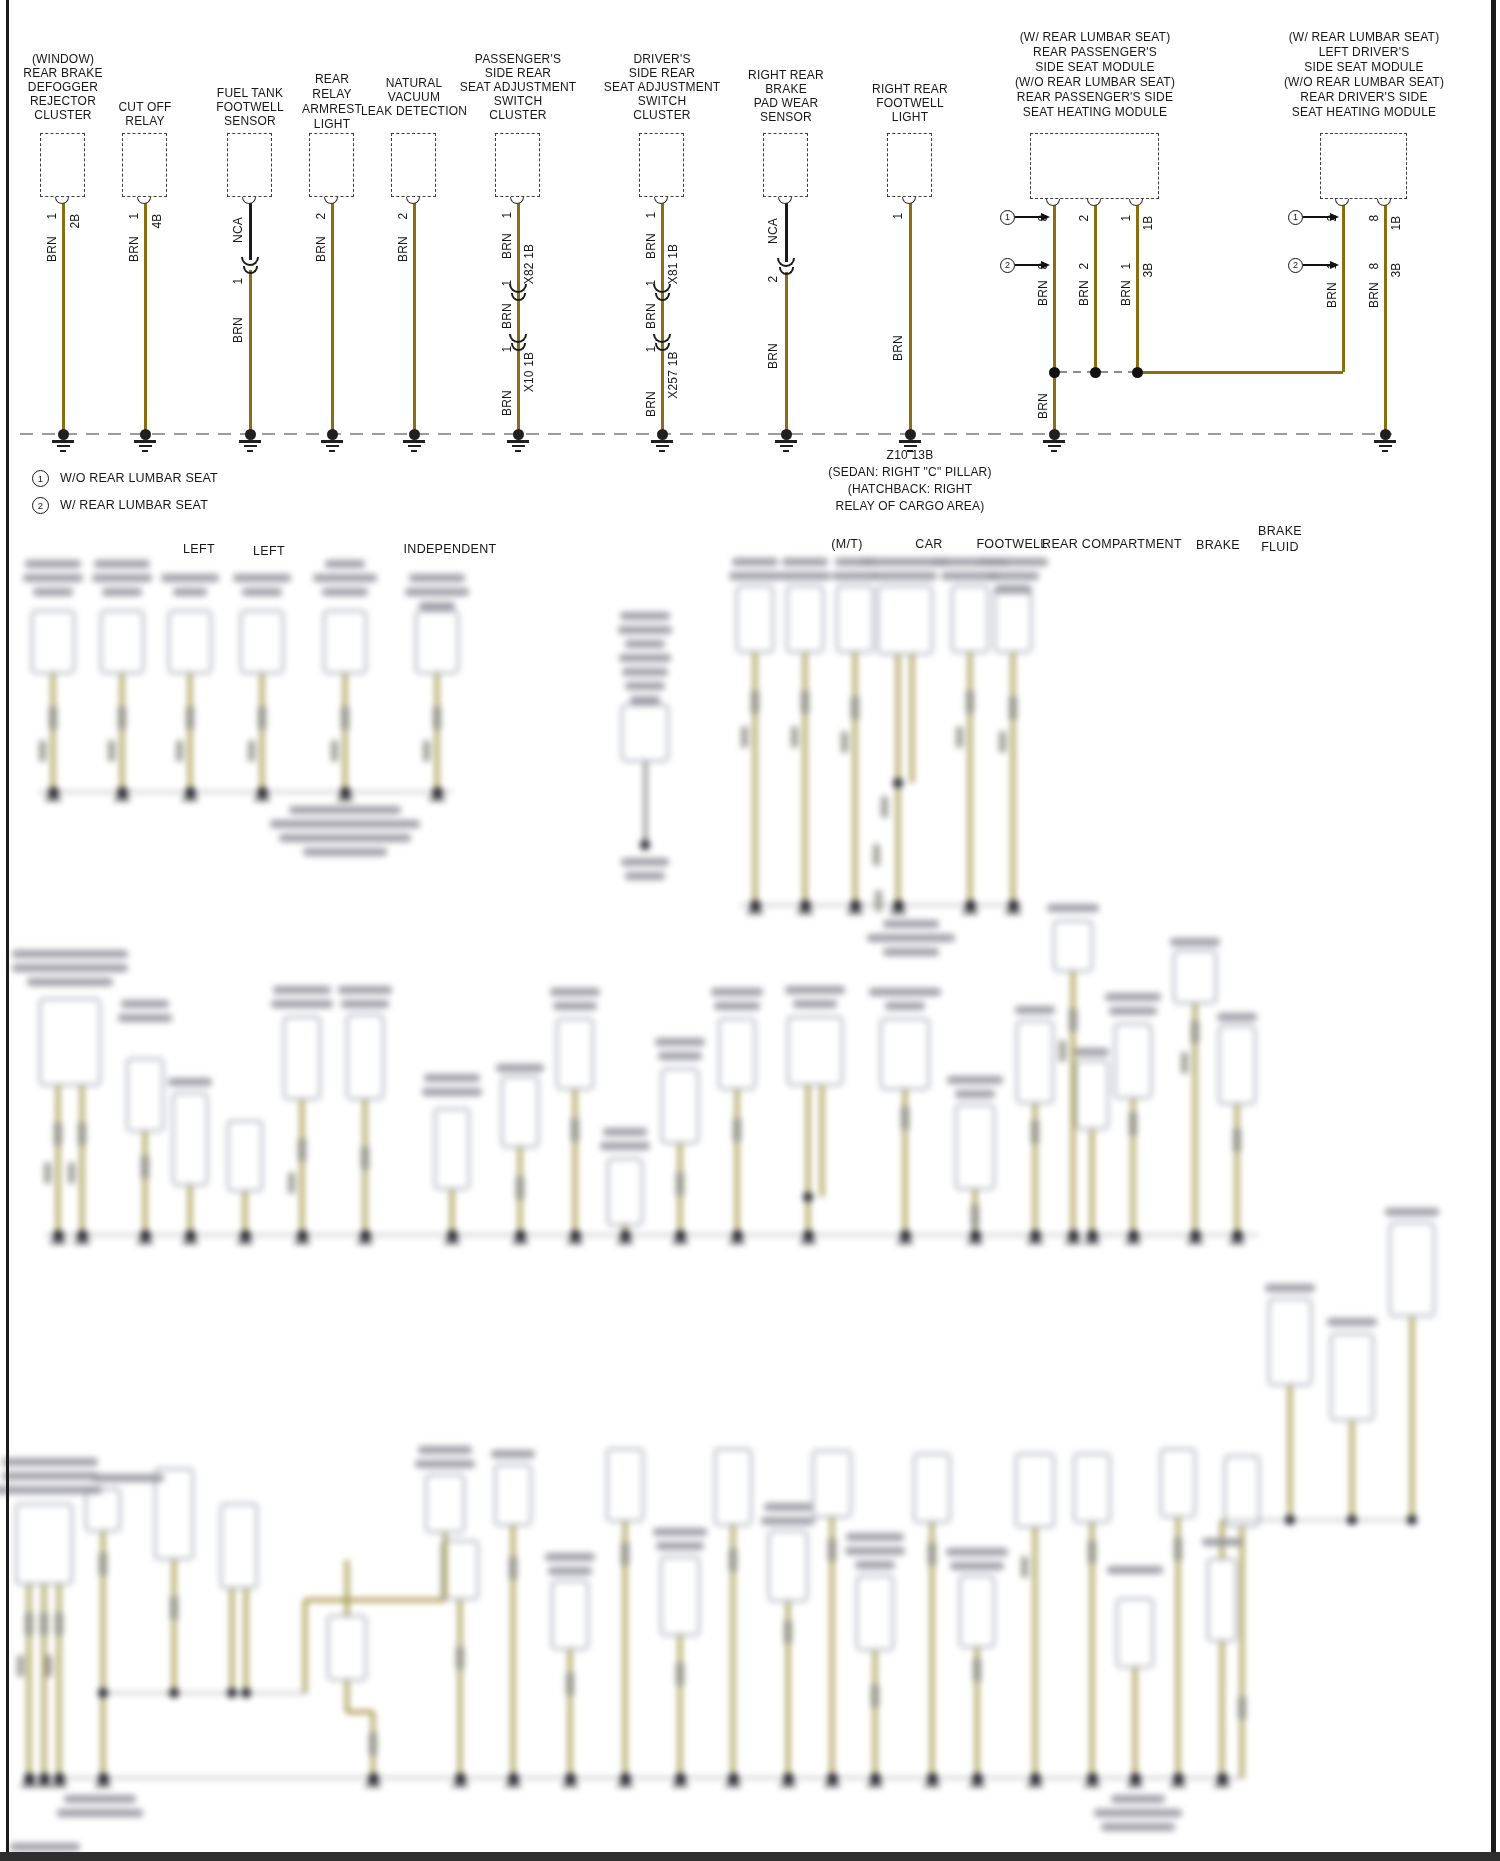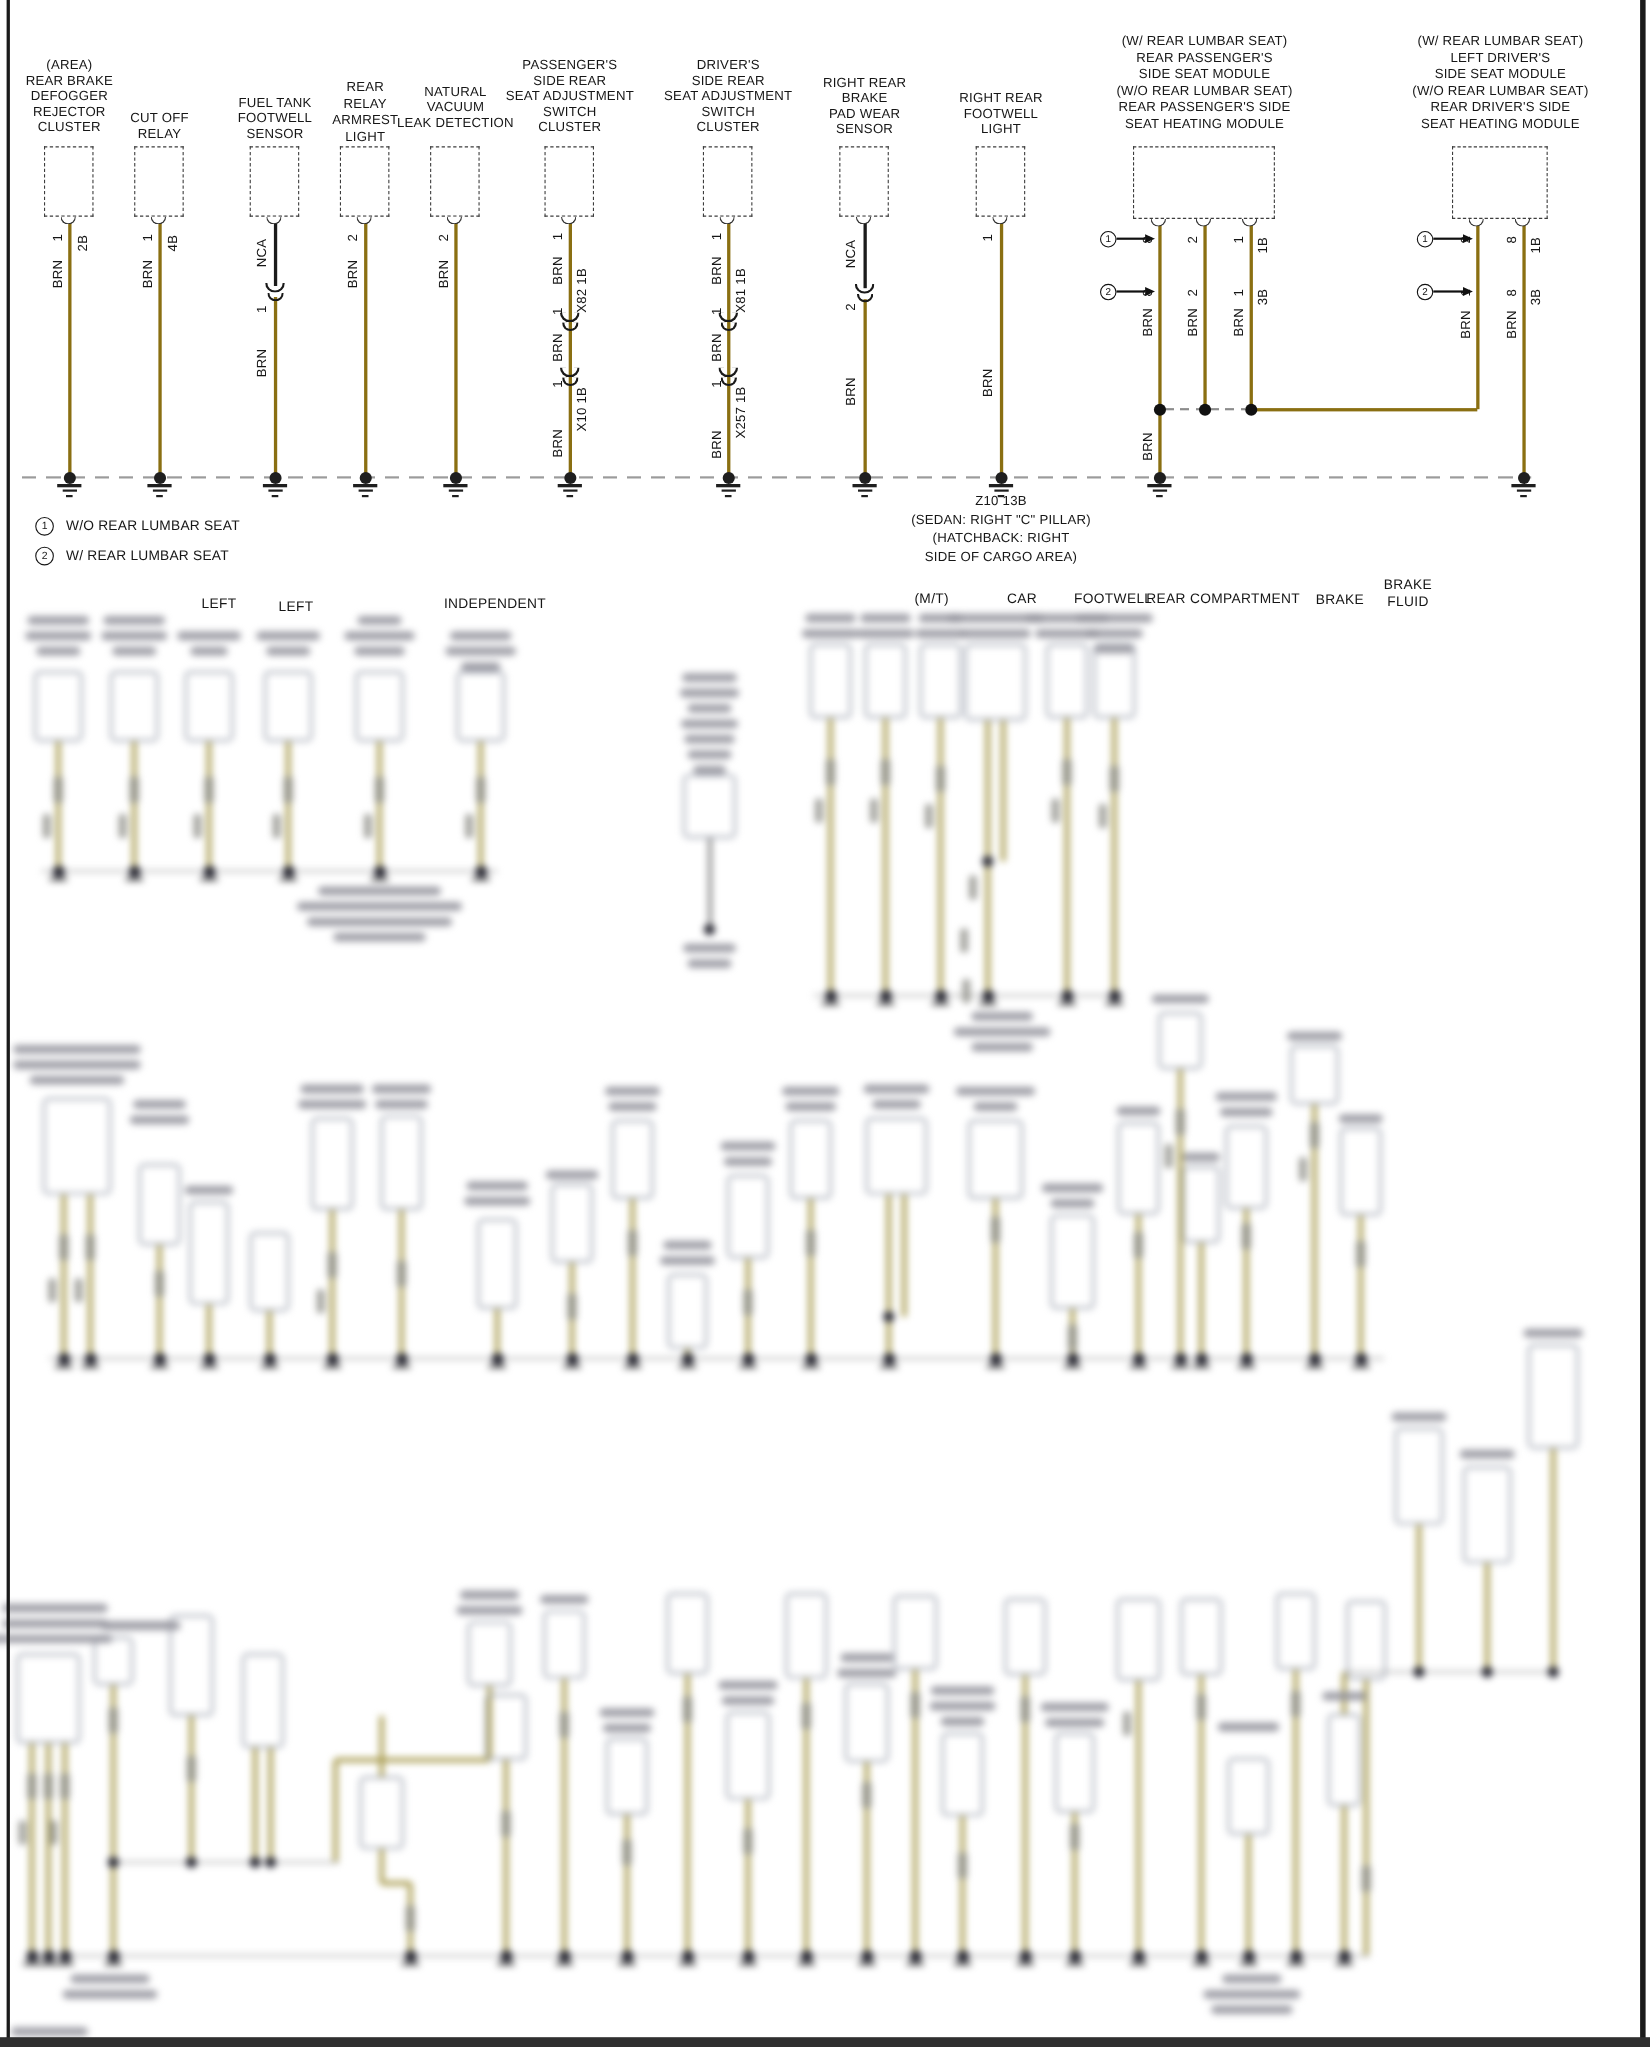--- a/index.html
+++ b/index.html
@@ -617,21 +617,21 @@
       <div class="vl abs" style="left: 1126px; top: 293px;">BRN</div>
       <div class="vl abs" style="left: 1043px; top: 406px;">BRN</div>
       <div class="vl abs" style="left: 1332px; top: 218px;">2</div>
       <div class="vl abs" style="left: 1374px; top: 218px;">8</div>
       <div class="vl abs" style="left: 1396px; top: 223px;">1B</div>
       <div class="vl abs" style="left: 1332px; top: 266px;">1</div>
       <div class="vl abs" style="left: 1374px; top: 266px;">8</div>
       <div class="vl abs" style="left: 1396px; top: 270px;">3B</div>
       <div class="vl abs" style="left: 1332px; top: 295px;">BRN</div>
       <div class="vl abs" style="left: 1374px; top: 295px;">BRN</div>
-      <div class="hl abs" style="left: 63px; top: 52px;">(AREA)</div>
+      <div class="hl abs" style="left: 63px; top: 52px;">(WINDOW)</div>
       <div class="hl abs" style="left: 63px; top: 66px;">REAR BRAKE</div>
       <div class="hl abs" style="left: 63px; top: 80px;">DEFOGGER</div>
       <div class="hl abs" style="left: 63px; top: 94px;">REJECTOR</div>
       <div class="hl abs" style="left: 63px; top: 108px;">CLUSTER</div>
       <div class="hl abs" style="left: 145px; top: 100px;">CUT OFF</div>
       <div class="hl abs" style="left: 145px; top: 114px;">RELAY</div>
       <div class="hl abs" style="left: 250px; top: 86px;">FUEL TANK</div>
       <div class="hl abs" style="left: 250px; top: 100px;">FOOTWELL</div>
       <div class="hl abs" style="left: 250px; top: 114px;">SENSOR</div>
       <div class="hl abs" style="left: 332px; top: 72px;">REAR</div>
@@ -666,21 +666,21 @@
       <div class="hl abs" style="left: 1095px; top: 105px;">SEAT HEATING MODULE</div>
       <div class="hl abs" style="left: 1364px; top: 30px;">(W/ REAR LUMBAR SEAT)</div>
       <div class="hl abs" style="left: 1364px; top: 45px;">LEFT DRIVER'S</div>
       <div class="hl abs" style="left: 1364px; top: 60px;">SIDE SEAT MODULE</div>
       <div class="hl abs" style="left: 1364px; top: 75px;">(W/O REAR LUMBAR SEAT)</div>
       <div class="hl abs" style="left: 1364px; top: 90px;">REAR DRIVER'S SIDE</div>
       <div class="hl abs" style="left: 1364px; top: 105px;">SEAT HEATING MODULE</div>
       <div class="hl abs" style="left: 910px; top: 448px;">Z10 13B</div>
       <div class="hl abs" style="left: 910px; top: 465px;">(SEDAN: RIGHT "C" PILLAR)</div>
       <div class="hl abs" style="left: 910px; top: 482px;">(HATCHBACK: RIGHT</div>
-      <div class="hl abs" style="left: 910px; top: 499px;">SIDE OF CARGO AREA)</div>
+      <div class="hl abs" style="left: 910px; top: 499px;">RELAY OF CARGO AREA)</div>
       <div class="abs" style="left: 1000px; top: 210px; width: 13px; height: 13px; border: 1.3px solid rgb(17, 17, 17); border-radius: 50%; font-size: 9px; line-height: 13px; text-align: center; color: rgb(17, 17, 17); font-family: &quot;Liberation Sans&quot;, sans-serif;">1</div>
       <div class="abs" style="left: 1015px; top: 216.2px; width: 26px; height: 1.6px; background: rgb(17, 17, 17);"></div>
       <div class="abs" style="left: 1041px; top: 212.5px; width: 0px; height: 0px; border-left: 9px solid rgb(17, 17, 17); border-top: 4.5px solid transparent; border-bottom: 4.5px solid transparent;"></div>
       <div class="abs" style="left: 1000px; top: 258px; width: 13px; height: 13px; border: 1.3px solid rgb(17, 17, 17); border-radius: 50%; font-size: 9px; line-height: 13px; text-align: center; color: rgb(17, 17, 17); font-family: &quot;Liberation Sans&quot;, sans-serif;">2</div>
       <div class="abs" style="left: 1015px; top: 264.2px; width: 26px; height: 1.6px; background: rgb(17, 17, 17);"></div>
       <div class="abs" style="left: 1041px; top: 260.5px; width: 0px; height: 0px; border-left: 9px solid rgb(17, 17, 17); border-top: 4.5px solid transparent; border-bottom: 4.5px solid transparent;"></div>
       <div class="abs" style="left: 1288px; top: 210px; width: 13px; height: 13px; border: 1.3px solid rgb(17, 17, 17); border-radius: 50%; font-size: 9px; line-height: 13px; text-align: center; color: rgb(17, 17, 17); font-family: &quot;Liberation Sans&quot;, sans-serif;">1</div>
       <div class="abs" style="left: 1303px; top: 216.2px; width: 27px; height: 1.6px; background: rgb(17, 17, 17);"></div>
       <div class="abs" style="left: 1330px; top: 212.5px; width: 0px; height: 0px; border-left: 9px solid rgb(17, 17, 17); border-top: 4.5px solid transparent; border-bottom: 4.5px solid transparent;"></div>
       <div class="abs" style="left: 1288px; top: 258px; width: 13px; height: 13px; border: 1.3px solid rgb(17, 17, 17); border-radius: 50%; font-size: 9px; line-height: 13px; text-align: center; color: rgb(17, 17, 17); font-family: &quot;Liberation Sans&quot;, sans-serif;">2</div>

